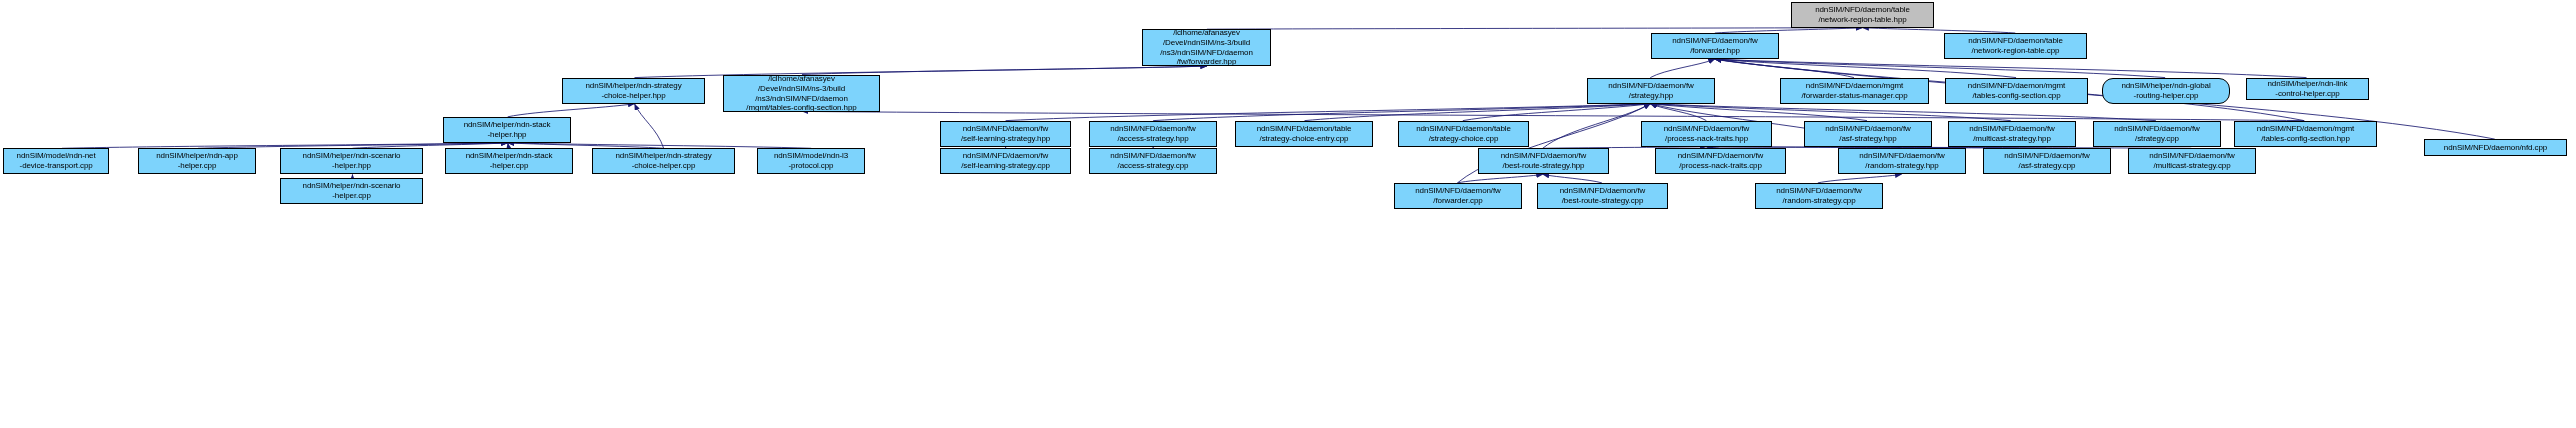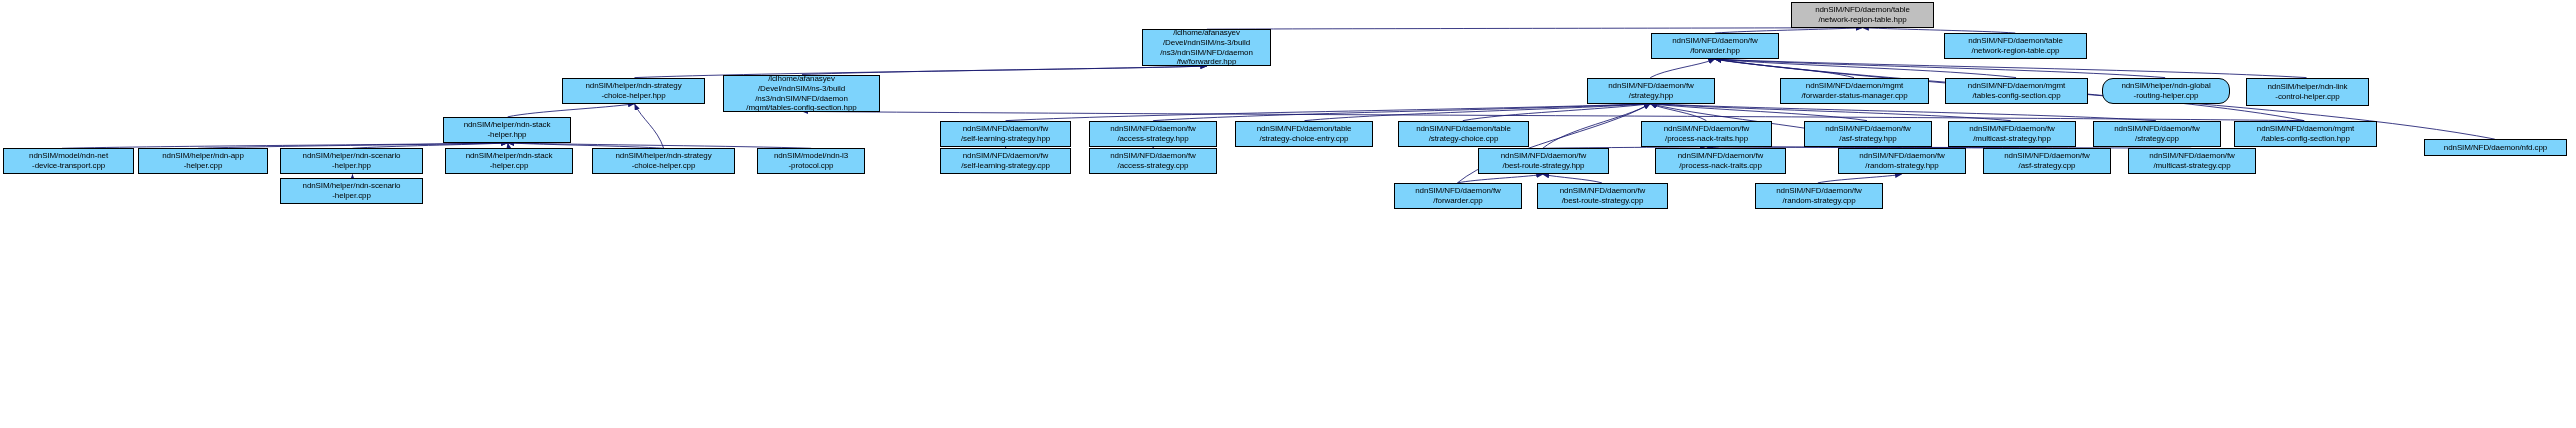--- a/index.html
+++ b/index.html
@@ -119,21 +119,21 @@
 /ns3/ndnSIM/NFD/daemon
 /mgmt/tables-config-section.hpp</span></div>
     <div class="node" style="left: 1587px; top: 78px; width: 128px; height: 26px;"><span class="lbl">ndnSIM/NFD/daemon/fw
 /strategy.hpp</span></div>
     <div class="node" style="left: 1780px; top: 78px; width: 149px; height: 26px;"><span class="lbl">ndnSIM/NFD/daemon/mgmt
 /forwarder-status-manager.cpp</span></div>
     <div class="node" style="left: 1945px; top: 78px; width: 143px; height: 26px;"><span class="lbl">ndnSIM/NFD/daemon/mgmt
 /tables-config-section.cpp</span></div>
     <div class="node" style="left: 2102px; top: 78px; width: 128px; height: 26px; border-radius: 11px;"><span class="lbl">ndnSIM/helper/ndn-global
 -routing-helper.cpp</span></div>
-    <div class="node" style="left: 2246px; top: 78px; width: 123px; height: 28px;"><span class="lbl">ndnSIM/helper/ndn-link
+    <div class="node" style="left: 2246px; top: 78px; width: 123px; height: 22px;"><span class="lbl">ndnSIM/helper/ndn-link
 -control-helper.cpp</span></div>
     <div class="node" style="left: 443px; top: 117px; width: 128px; height: 26px;"><span class="lbl">ndnSIM/helper/ndn-stack
 -helper.hpp</span></div>
     <div class="node" style="left: 940px; top: 121px; width: 131px; height: 26px;"><span class="lbl">ndnSIM/NFD/daemon/fw
 /self-learning-strategy.hpp</span></div>
     <div class="node" style="left: 1089px; top: 121px; width: 128px; height: 26px;"><span class="lbl">ndnSIM/NFD/daemon/fw
 /access-strategy.hpp</span></div>
     <div class="node" style="left: 1235px; top: 121px; width: 138px; height: 26px;"><span class="lbl">ndnSIM/NFD/daemon/table
 /strategy-choice-entry.cpp</span></div>
     <div class="node" style="left: 1398px; top: 121px; width: 131px; height: 26px;"><span class="lbl">ndnSIM/NFD/daemon/table
@@ -142,23 +142,23 @@
 /process-nack-traits.hpp</span></div>
     <div class="node" style="left: 1804px; top: 121px; width: 128px; height: 26px;"><span class="lbl">ndnSIM/NFD/daemon/fw
 /asf-strategy.hpp</span></div>
     <div class="node" style="left: 1948px; top: 121px; width: 128px; height: 26px;"><span class="lbl">ndnSIM/NFD/daemon/fw
 /multicast-strategy.hpp</span></div>
     <div class="node" style="left: 2093px; top: 121px; width: 128px; height: 26px;"><span class="lbl">ndnSIM/NFD/daemon/fw
 /strategy.cpp</span></div>
     <div class="node" style="left: 2234px; top: 121px; width: 143px; height: 26px;"><span class="lbl">ndnSIM/NFD/daemon/mgmt
 /tables-config-section.hpp</span></div>
     <div class="node" style="left: 2424px; top: 139px; width: 143px; height: 17px; text-align: center;"><span class="lbl">ndnSIM/NFD/daemon/nfd.cpp</span></div>
-    <div class="node" style="left: 3.1px; top: 148px; width: 131px; height: 26px;"><span class="lbl">ndnSIM/model/ndn-net
+    <div class="node" style="left: 3.1px; top: 148px; width: 106px; height: 26px;"><span class="lbl">ndnSIM/model/ndn-net
 -device-transport.cpp</span></div>
-    <div class="node" style="left: 138px; top: 148px; width: 130px; height: 26px;"><span class="lbl">ndnSIM/helper/ndn-app
+    <div class="node" style="left: 138px; top: 148px; width: 118px; height: 26px;"><span class="lbl">ndnSIM/helper/ndn-app
 -helper.cpp</span></div>
     <div class="node" style="left: 280px; top: 148px; width: 143px; height: 26px;"><span class="lbl">ndnSIM/helper/ndn-scenario
 -helper.hpp</span></div>
     <div class="node" style="left: 445px; top: 148px; width: 128px; height: 26px;"><span class="lbl">ndnSIM/helper/ndn-stack
 -helper.cpp</span></div>
     <div class="node" style="left: 592px; top: 148px; width: 143px; height: 26px;"><span class="lbl">ndnSIM/helper/ndn-strategy
 -choice-helper.cpp</span></div>
     <div class="node" style="left: 757px; top: 148px; width: 108px; height: 26px; align-items: center;"><span class="lbl">ndnSIM/model/ndn-l3
 -protocol.cpp</span></div>
     <div class="node" style="left: 1478px; top: 148px; width: 131px; height: 26px;"><span class="lbl">ndnSIM/NFD/daemon/fw

